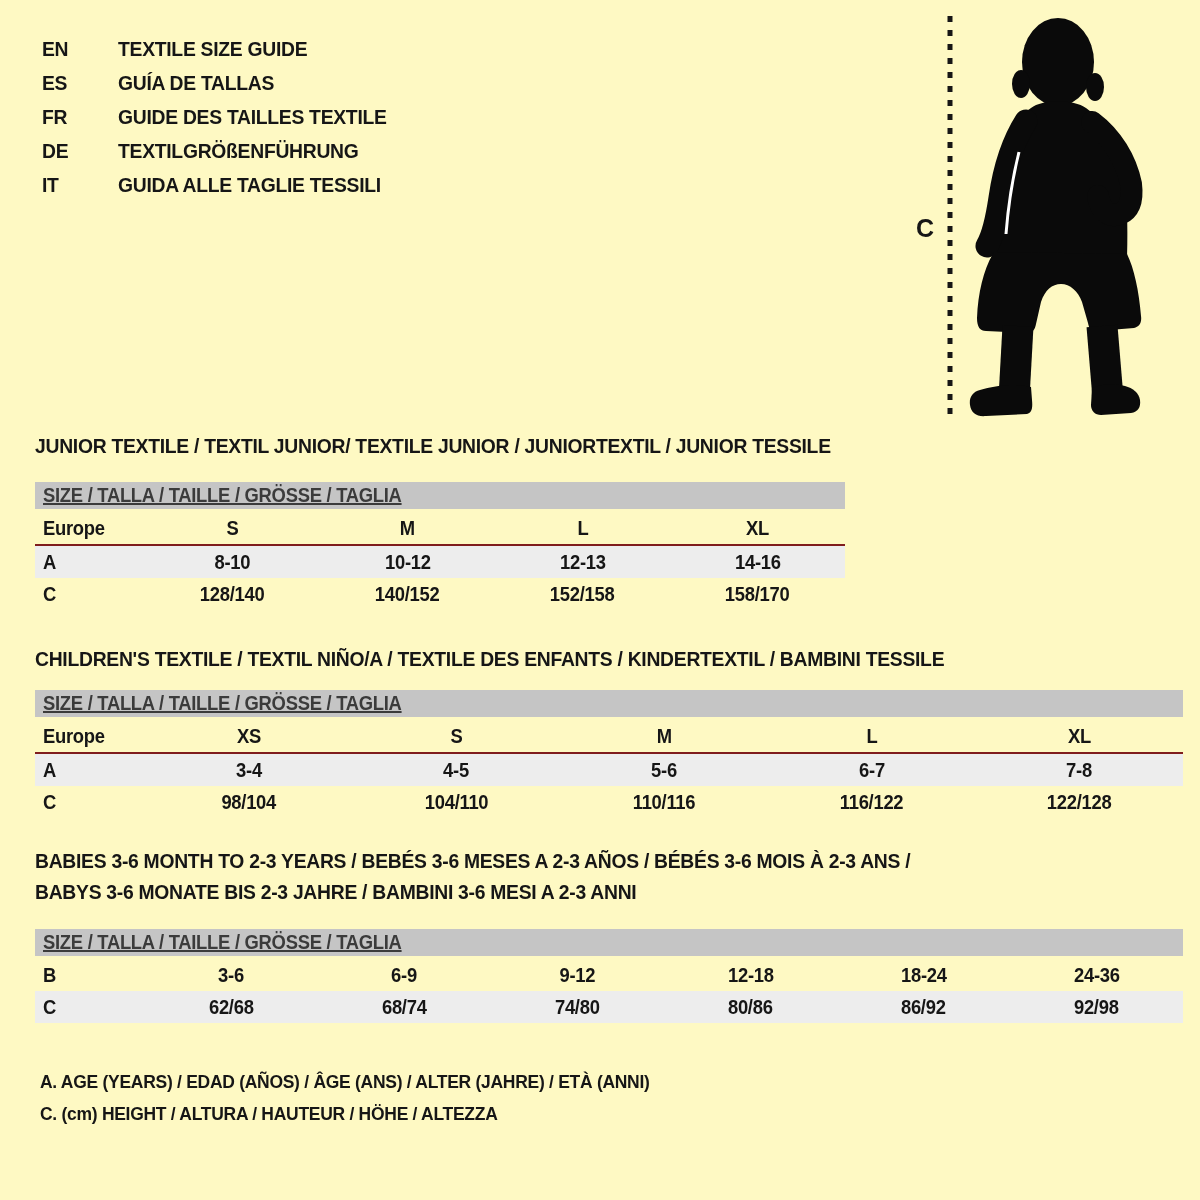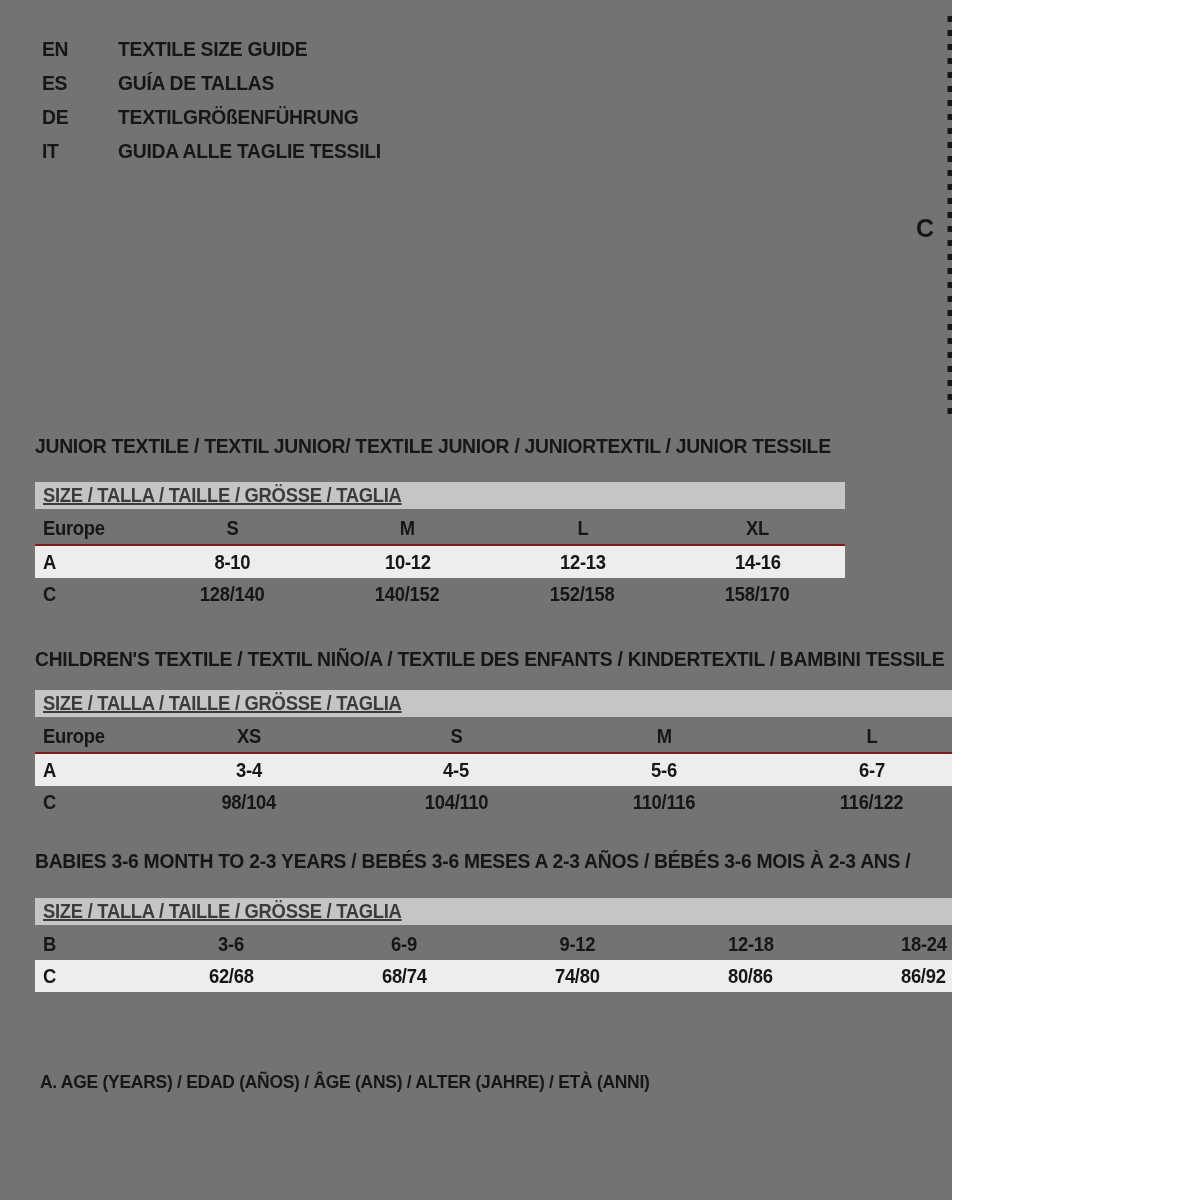--- a/index.html
+++ b/index.html
@@ -1,16 +1,16 @@
 <!DOCTYPE html>
 <html><head>
 <meta charset="utf-8">
 <style>
   html,body{margin:0;padding:0;background:#fff;}
-  .page{position:relative;width:952px;height:1200px;background:#737373;overflow:hidden;
+  .page{position:relative;width:1200px;height:1200px;background:#fef9c3;overflow:hidden;
         font-family:"Liberation Sans", sans-serif;color:#161616;}
 
   
   .cond{display:inline-block;transform:scaleX(0.92);transform-origin:0 50%;white-space:nowrap;}
   .cond-c{display:inline-block;transform:scaleX(0.92);transform-origin:50% 50%;white-space:nowrap;}
 
   
   .lang-header{position:absolute;left:42px;top:32px;}
   .lang-row{display:flex;height:34px;align-items:center;}
   .lang-code{width:76px;font-weight:700;font-size:21px;letter-spacing:-0.3px;}
@@ -50,20 +50,24 @@
 <div class="page">
 
   <div class="lang-header">
       <div class="lang-row">
         <span class="lang-code cond">EN</span>
         <span class="lang-title cond">TEXTILE SIZE GUIDE</span>
       </div>
       <div class="lang-row">
         <span class="lang-code cond">ES</span>
         <span class="lang-title cond">GUÍA DE TALLAS</span>
+      </div>
+      <div class="lang-row">
+        <span class="lang-code cond">FR</span>
+        <span class="lang-title cond">GUIDE DES TAILLES TEXTILE</span>
       </div>
       <div class="lang-row">
         <span class="lang-code cond">DE</span>
         <span class="lang-title cond">TEXTILGRÖßENFÜHRUNG</span>
       </div>
       <div class="lang-row">
         <span class="lang-code cond">IT</span>
         <span class="lang-title cond">GUIDA ALLE TAGLIE TESSILI</span>
       </div>
     </div>
@@ -152,20 +156,21 @@
           <div class="tcell"><span class="cond-c">110/116</span></div>
           <div class="tcell"><span class="cond-c">116/122</span></div>
           <div class="tcell"><span class="cond-c">122/128</span></div>
         </div>
       </div>
   </section>
 
   <section class="size-section s2">
     <div class="sec-title">
       <div><span class="cond">BABIES 3-6 MONTH TO 2-3 YEARS / BEBÉS 3-6 MESES A 2-3 AÑOS / BÉBÉS 3-6 MOIS À 2-3 ANS /</span></div>
+      <div><span class="cond">BABYS 3-6 MONATE BIS 2-3 JAHRE / BAMBINI 3-6 MESI A 2-3 ANNI</span></div>
     </div>
     <div class="size-bar">
       <span class="cond">SIZE / TALLA / TAILLE / GRÖSSE / TAGLIA</span>
     </div>
     <div class="trows">
         <div class="trow" style="grid-template-columns: 110px repeat(6, 1fr);">
           <div class="tlabel"><span class="cond">B</span></div>
           <div class="tcell"><span class="cond-c">3-6</span></div>
           <div class="tcell"><span class="cond-c">6-9</span></div>
           <div class="tcell"><span class="cond-c">9-12</span></div>
@@ -182,15 +187,18 @@
           <div class="tcell"><span class="cond-c">86/92</span></div>
           <div class="tcell"><span class="cond-c">92/98</span></div>
         </div>
       </div>
   </section>
 
   <div class="legend">
     <div class="legend-line">
       <span class="cond">A. AGE (YEARS) / EDAD (AÑOS) / ÂGE (ANS) / ALTER (JAHRE) / ETÀ (ANNI)</span>
     </div>
+    <div class="legend-line">
+      <span class="cond">C. (cm) HEIGHT / ALTURA / HAUTEUR / HÖHE / ALTEZZA</span>
+    </div>
   </div>
 
 </div>
 
 </body></html>

